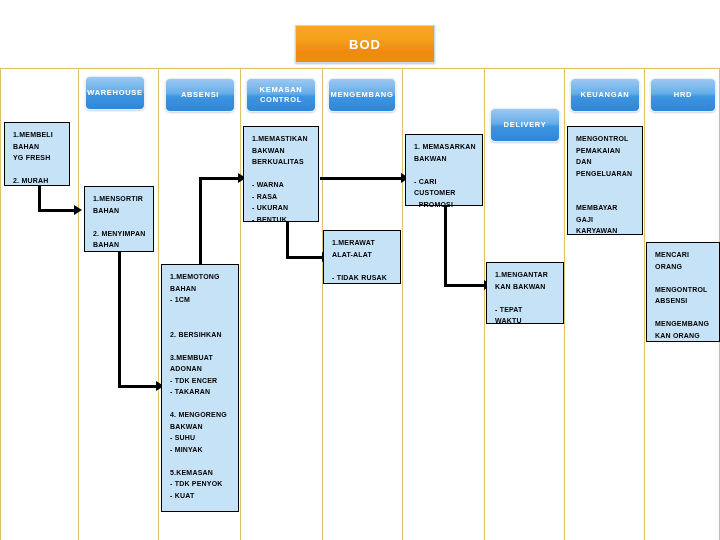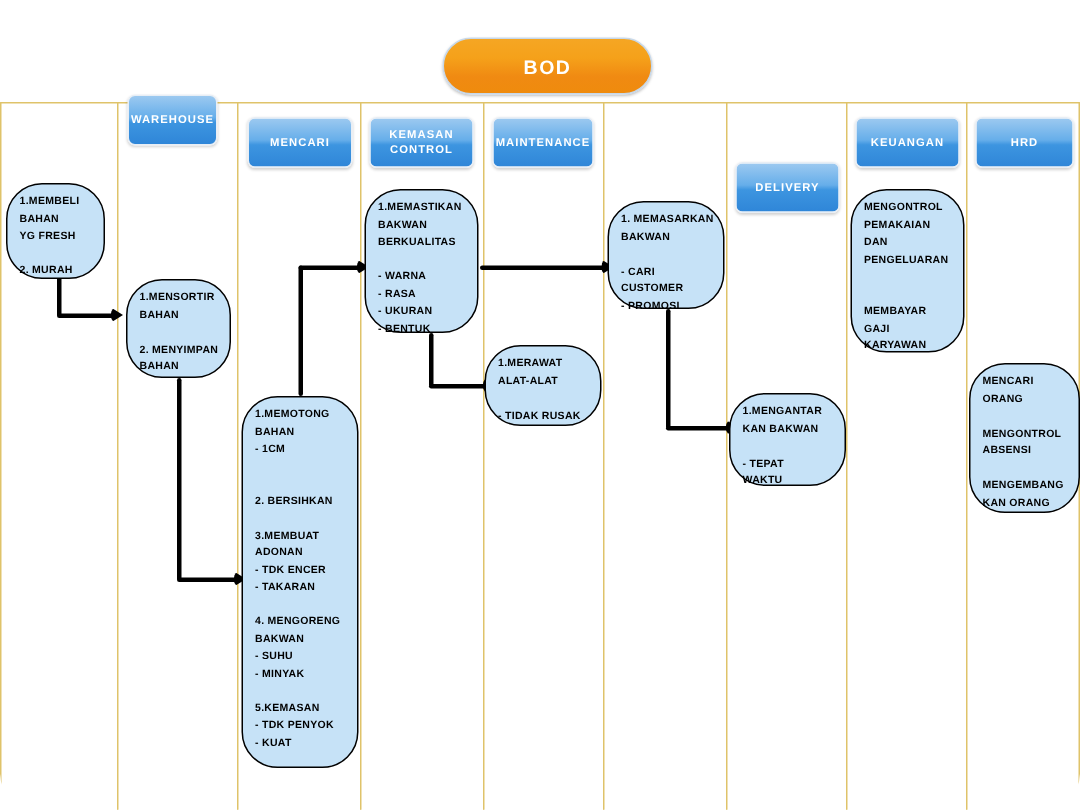--- a/index.html
+++ b/index.html
@@ -1,15 +1,15 @@
 <!DOCTYPE html>
 <html><head>
 <meta charset="utf-8">
 <style>
-  * { box-sizing: border-box; border-radius: 24px; }
+  * { box-sizing: border-box; }
   html, body {
     margin: 0; padding: 0;
     width: 720px; height: 540px;
     background: #ffffff;
     font-family: "Liberation Sans", sans-serif;
   }
   #stage {
     position: relative;
     width: 720px; height: 540px;
     background: #ffffff;
@@ -104,32 +104,32 @@
   <div class="vrule" style="left:78px;  top:68px; height:472px;"></div>
   <div class="vrule" style="left:158px; top:68px; height:472px;"></div>
   <div class="vrule" style="left:240px; top:68px; height:472px;"></div>
   <div class="vrule" style="left:322px; top:68px; height:472px;"></div>
   <div class="vrule" style="left:402px; top:68px; height:472px;"></div>
   <div class="vrule" style="left:484px; top:68px; height:472px;"></div>
   <div class="vrule" style="left:564px; top:68px; height:472px;"></div>
   <div class="vrule" style="left:644px; top:68px; height:472px;"></div>
   <div class="vrule" style="left:719px; top:68px; height:472px;"></div>
 
-  <div class="dept" style="left:85px;  top:63px; width:60px;">
+  <div class="dept" style="left:85px;  top:76px; width:60px;">
     <span>WAREHOUSE</span>
   </div>
   <div class="dept" style="left:165px; top:78px; width:70px;">
-    <span>MENCARI</span>
+    <span>ABSENSI</span>
   </div>
   <div class="dept" style="left:246px; top:78px; width:70px;">
     <span style="white-space:pre-line">KEMASAN
 CONTROL</span>
   </div>
   <div class="dept" style="left:328px; top:78px; width:68px;">
-    <span>MAINTENANCE</span>
+    <span>MENGEMBANG</span>
   </div>
   <div class="dept" style="left:490px; top:78px; width:70px;margin-top:30px;">
     <span>DELIVERY</span>
   </div>
   <div class="dept" style="left:570px; top:78px; width:70px;">
     <span>KEUANGAN</span>
   </div>
   <div class="dept" style="left:650px; top:78px; width:66px;">
     <span>HRD</span>
   </div>

